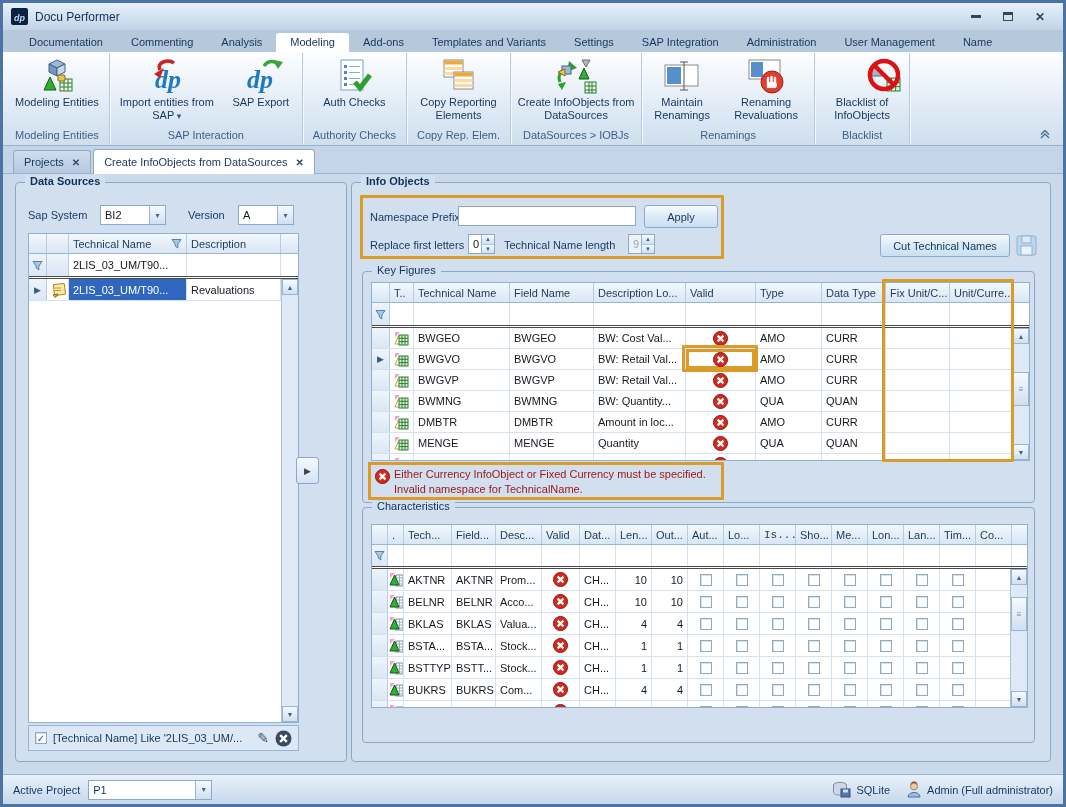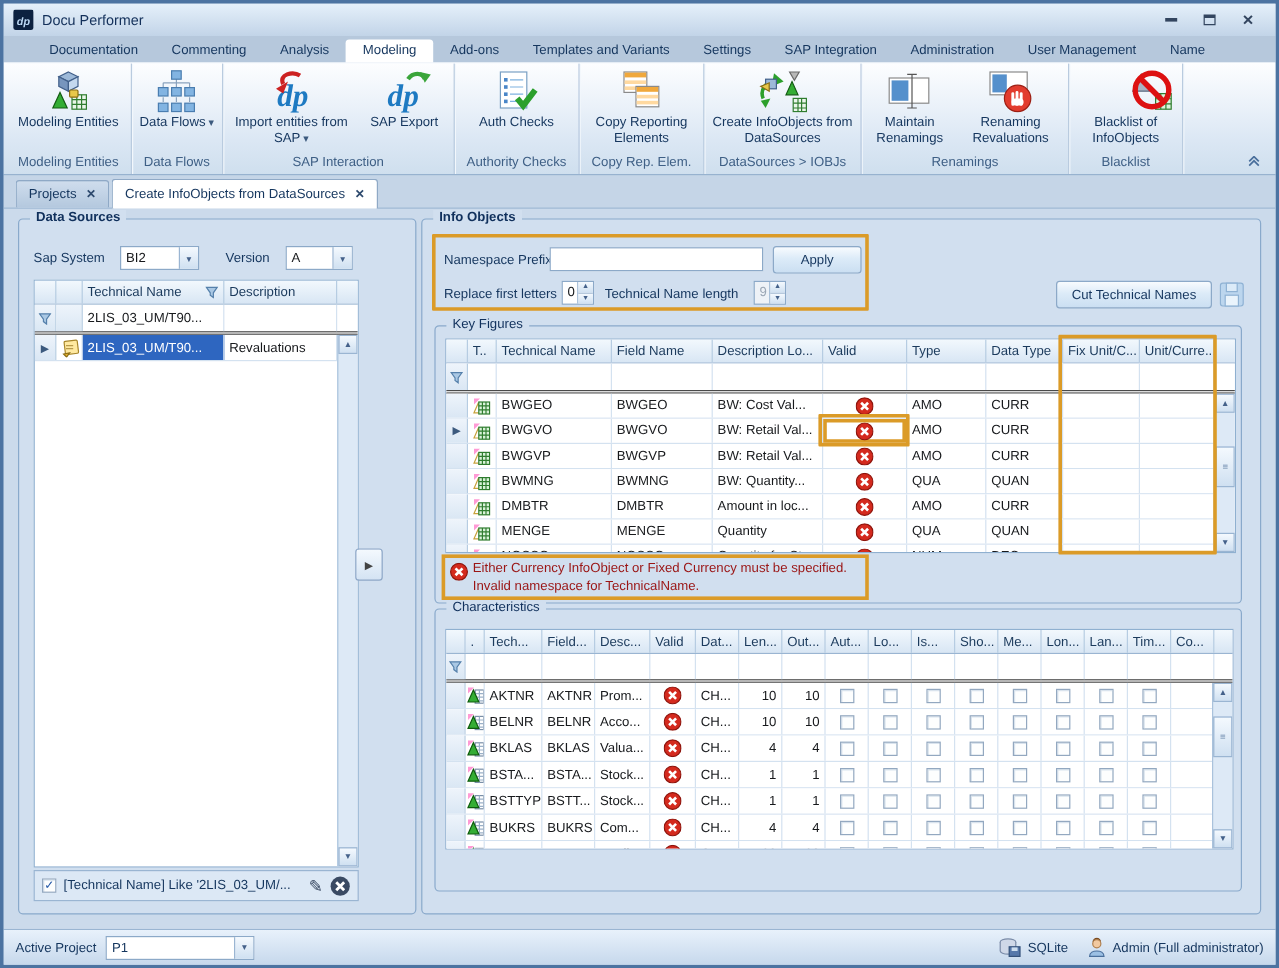--- a/index.html
+++ b/index.html
@@ -10,21 +10,21 @@
   .titlebar{height:27px;display:flex;align-items:center;padding:0 8px;
     background:linear-gradient(#e5f0fa,#c2d4e8);}
   .applogo{width:17px;height:17px;margin-right:7px;display:inline-flex;}
   .apptitle{color:#13305a;font-size:12px;}
   .winbtns{margin-left:auto;display:flex;gap:18px;align-items:center;padding-right:8px;}
   .wb{color:#33455f;cursor:default;display:inline-flex;align-items:center;justify-content:center;width:14px;height:12px;}
   .wb .minbar{width:10px;height:3px;background:#33455f;}
   .wb .maxbox{width:10px;height:9px;border:1px solid #33455f;border-top:3px solid #33455f;}
   .wb.close{font-size:12px;font-weight:bold;}
   
-  .rtabs{height:22px;background:#b6c8dc;display:flex;align-items:flex-end;padding-left:24px;}
+  .rtabs{height:22px;background:#b6c8dc;display:flex;align-items:flex-end;padding-left:12px;}
   .rtab{padding:3px 14px 4px;color:#15365e;white-space:nowrap;cursor:default;}
   .rtab.active{background:#fff;border-radius:3px 3px 0 0;}
   
   .ribbon{position:relative;height:94px;background:linear-gradient(#fdfeff,#eaf1f9 40%,#dbe7f4 70%,#cfdfee);
     display:flex;align-items:stretch;padding:1px 2px 0;border-bottom:1px solid #97b2cf;}
   .rgroup{display:flex;flex-direction:column;border-right:1px solid #b9cbdf;box-shadow:1px 0 0 #f2f7fc;padding:1px 2px 0;}
   .rbtns{flex:1;display:flex;align-items:flex-start;justify-content:center;}
   .rbtn{display:flex;flex-direction:column;align-items:center;padding:2px 2px;width:86px;text-align:center;
     color:#15365e;line-height:1.18;cursor:default;border-radius:3px;}
   .rbtn .icon{height:40px;display:flex;align-items:center;justify-content:center;}
@@ -173,44 +173,20 @@
                   <rect x="22" y="21" width="12" height="12" fill="#eaf6ea" stroke="#2f7d2f"></rect>
                   <path d="M22 25h12M22 29h12M26 21v12M30 21v12" stroke="#2f7d2f"></path>
                   <rect x="20" y="17" width="7" height="6" rx="1" fill="#e8c84a" stroke="#8a6d14"></rect>
                 </svg>
               </span>
               <div class="rlabel">Modeling Entities</div>
             </div>
           </div>
           <div class="rcaption" data-name="ribbon-group-caption">Modeling Entities</div>
         </div>
-        <div class="rgroup" data-name="ribbon-group-data-flows">
-          <div class="rbtns">
-            <div class="rbtn" data-name="ribbon-button-data-flows">
-              <span class="icon" data-name="data-flows-icon">
-                <svg width="36" height="36">
-                  <g stroke="#8aa2bd" fill="none">
-                    <path d="M18 7v4M7 11h22M7 11v4M18 11v4M29 11v4M7 23v4M18 23v4M29 23v4"></path>
-                  </g>
-                  <g fill="#82b4e2" stroke="#4a7db0">
-                    <rect x="14" y="1" width="8" height="7"></rect>
-                    <rect x="3" y="15" width="8" height="7"></rect>
-                    <rect x="14" y="15" width="8" height="7"></rect>
-                    <rect x="25" y="15" width="8" height="7"></rect>
-                    <rect x="3" y="28" width="8" height="7"></rect>
-                    <rect x="14" y="28" width="8" height="7"></rect>
-                    <rect x="25" y="28" width="8" height="7"></rect>
-                  </g>
-                </svg>
-              </span>
-              <div class="rlabel">Data Flows<span class="dd" data-name="dropdown-arrow-icon"> ▾</span></div>
-            </div>
-          </div>
-          <div class="rcaption" data-name="ribbon-group-caption">Data Flows</div>
-        </div>
         <div class="rgroup" data-name="ribbon-group-sap-interaction">
           <div class="rbtns">
             <div class="rbtn" data-name="ribbon-button-import-entities-from-sap">
               <span class="icon" data-name="sap-import-icon">
                 <svg width="46" height="36">
                   <text x="24" y="30" text-anchor="middle" font-size="26" font-weight="bold" font-style="italic" fill="#1e7ac2" font-family="serif">dp</text>
                   <path d="M16 12 C12 4, 24 1, 30 5" stroke="#cc2222" stroke-width="3.5" fill="none"></path>
                   <polygon points="10,16 20,10 16,20" fill="#cc2222"></polygon>
                 </svg>
               </span>
@@ -748,21 +724,21 @@
               <div class="gcell" data-name="column-header-" style="width: 16px; flex: 0 0 16px;">.</div>
               <div class="gcell" data-name="column-header-tech" style="width: 48px; flex: 0 0 48px;">Tech...</div>
               <div class="gcell" data-name="column-header-field" style="width: 44px; flex: 0 0 44px;">Field...</div>
               <div class="gcell" data-name="column-header-desc" style="width: 46px; flex: 0 0 46px;">Desc...</div>
               <div class="gcell" data-name="column-header-valid" style="width: 38px; flex: 0 0 38px;">Valid</div>
               <div class="gcell" data-name="column-header-dat" style="width: 36px; flex: 0 0 36px;">Dat...</div>
               <div class="gcell" data-name="column-header-len" style="width: 36px; flex: 0 0 36px;">Len...</div>
               <div class="gcell" data-name="column-header-out" style="width: 36px; flex: 0 0 36px;">Out...</div>
               <div class="gcell" data-name="column-header-aut" style="width: 36px; flex: 0 0 36px;">Aut...</div>
               <div class="gcell" data-name="column-header-lo" style="width: 36px; flex: 0 0 36px;">Lo...</div>
-              <div class="gcell" data-name="column-header-is" style="width: 36px; flex: 0 0 36px;">Is...</div>
+              <div class="gcell" data-name="column-header-is" style="width: 36px; flex: 0 0 36px; font-family: Liberation Mono, monospace;">Is...</div>
               <div class="gcell" data-name="column-header-sho" style="width: 36px; flex: 0 0 36px;">Sho...</div>
               <div class="gcell" data-name="column-header-me" style="width: 36px; flex: 0 0 36px;">Me...</div>
               <div class="gcell" data-name="column-header-lon" style="width: 36px; flex: 0 0 36px;">Lon...</div>
               <div class="gcell" data-name="column-header-lan" style="width: 36px; flex: 0 0 36px;">Lan...</div>
               <div class="gcell" data-name="column-header-tim" style="width: 36px; flex: 0 0 36px;">Tim...</div>
               <div class="gcell" data-name="column-header-co" style="width: 36px; flex: 0 0 36px;">Co...</div>
             </div>
             <div class="grow gfilter" data-name="filter-row" style="height: 24px;">
               <div class="gcell gind" data-name="filter-row-indicator" style="width: 16px; flex: 0 0 16px;">
                 <span class="icon" data-name="filter-funnel-icon">

